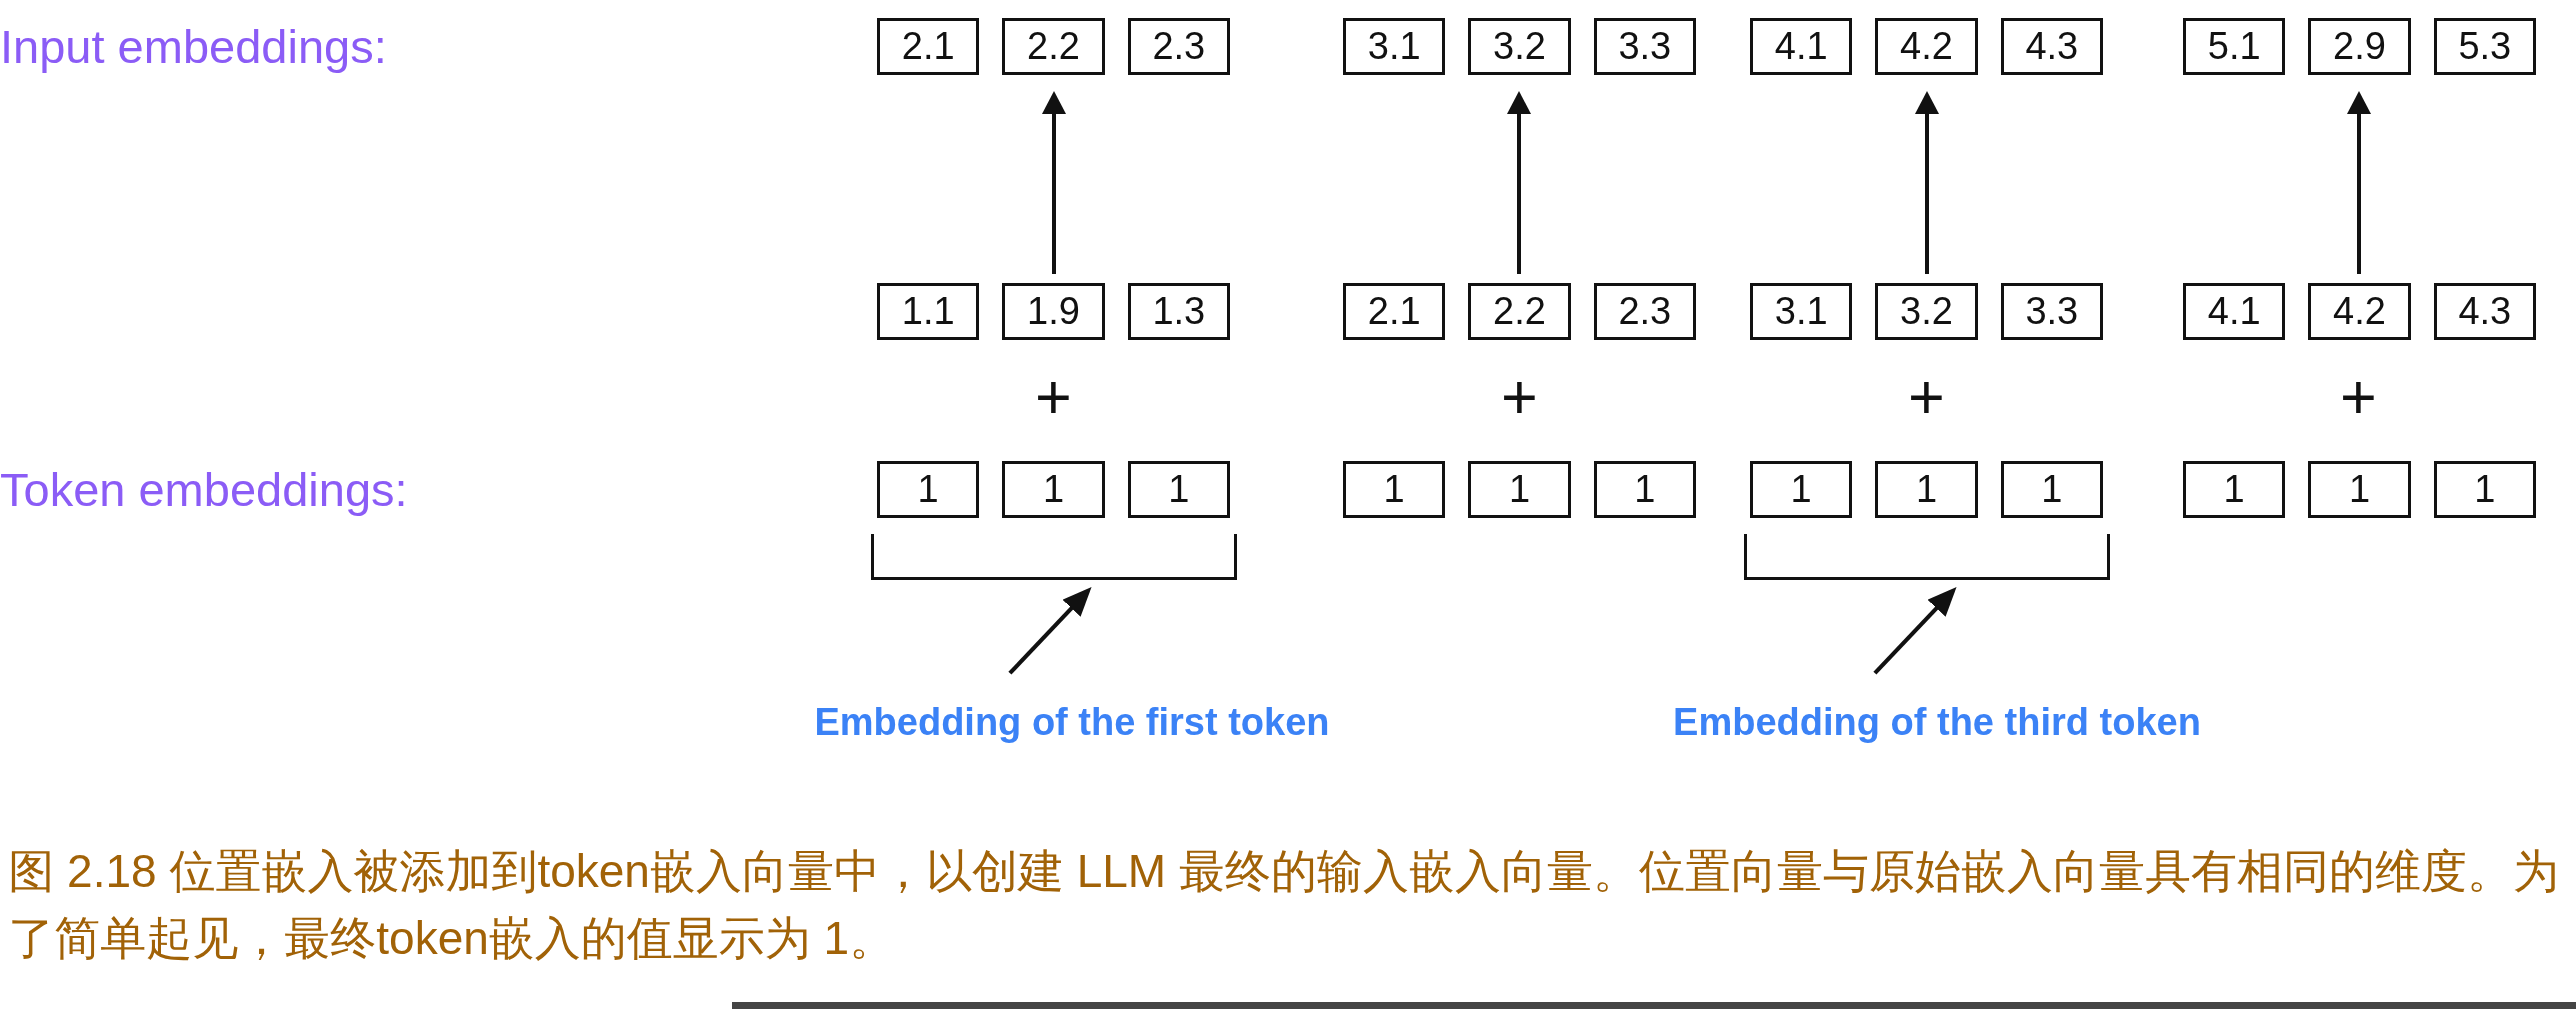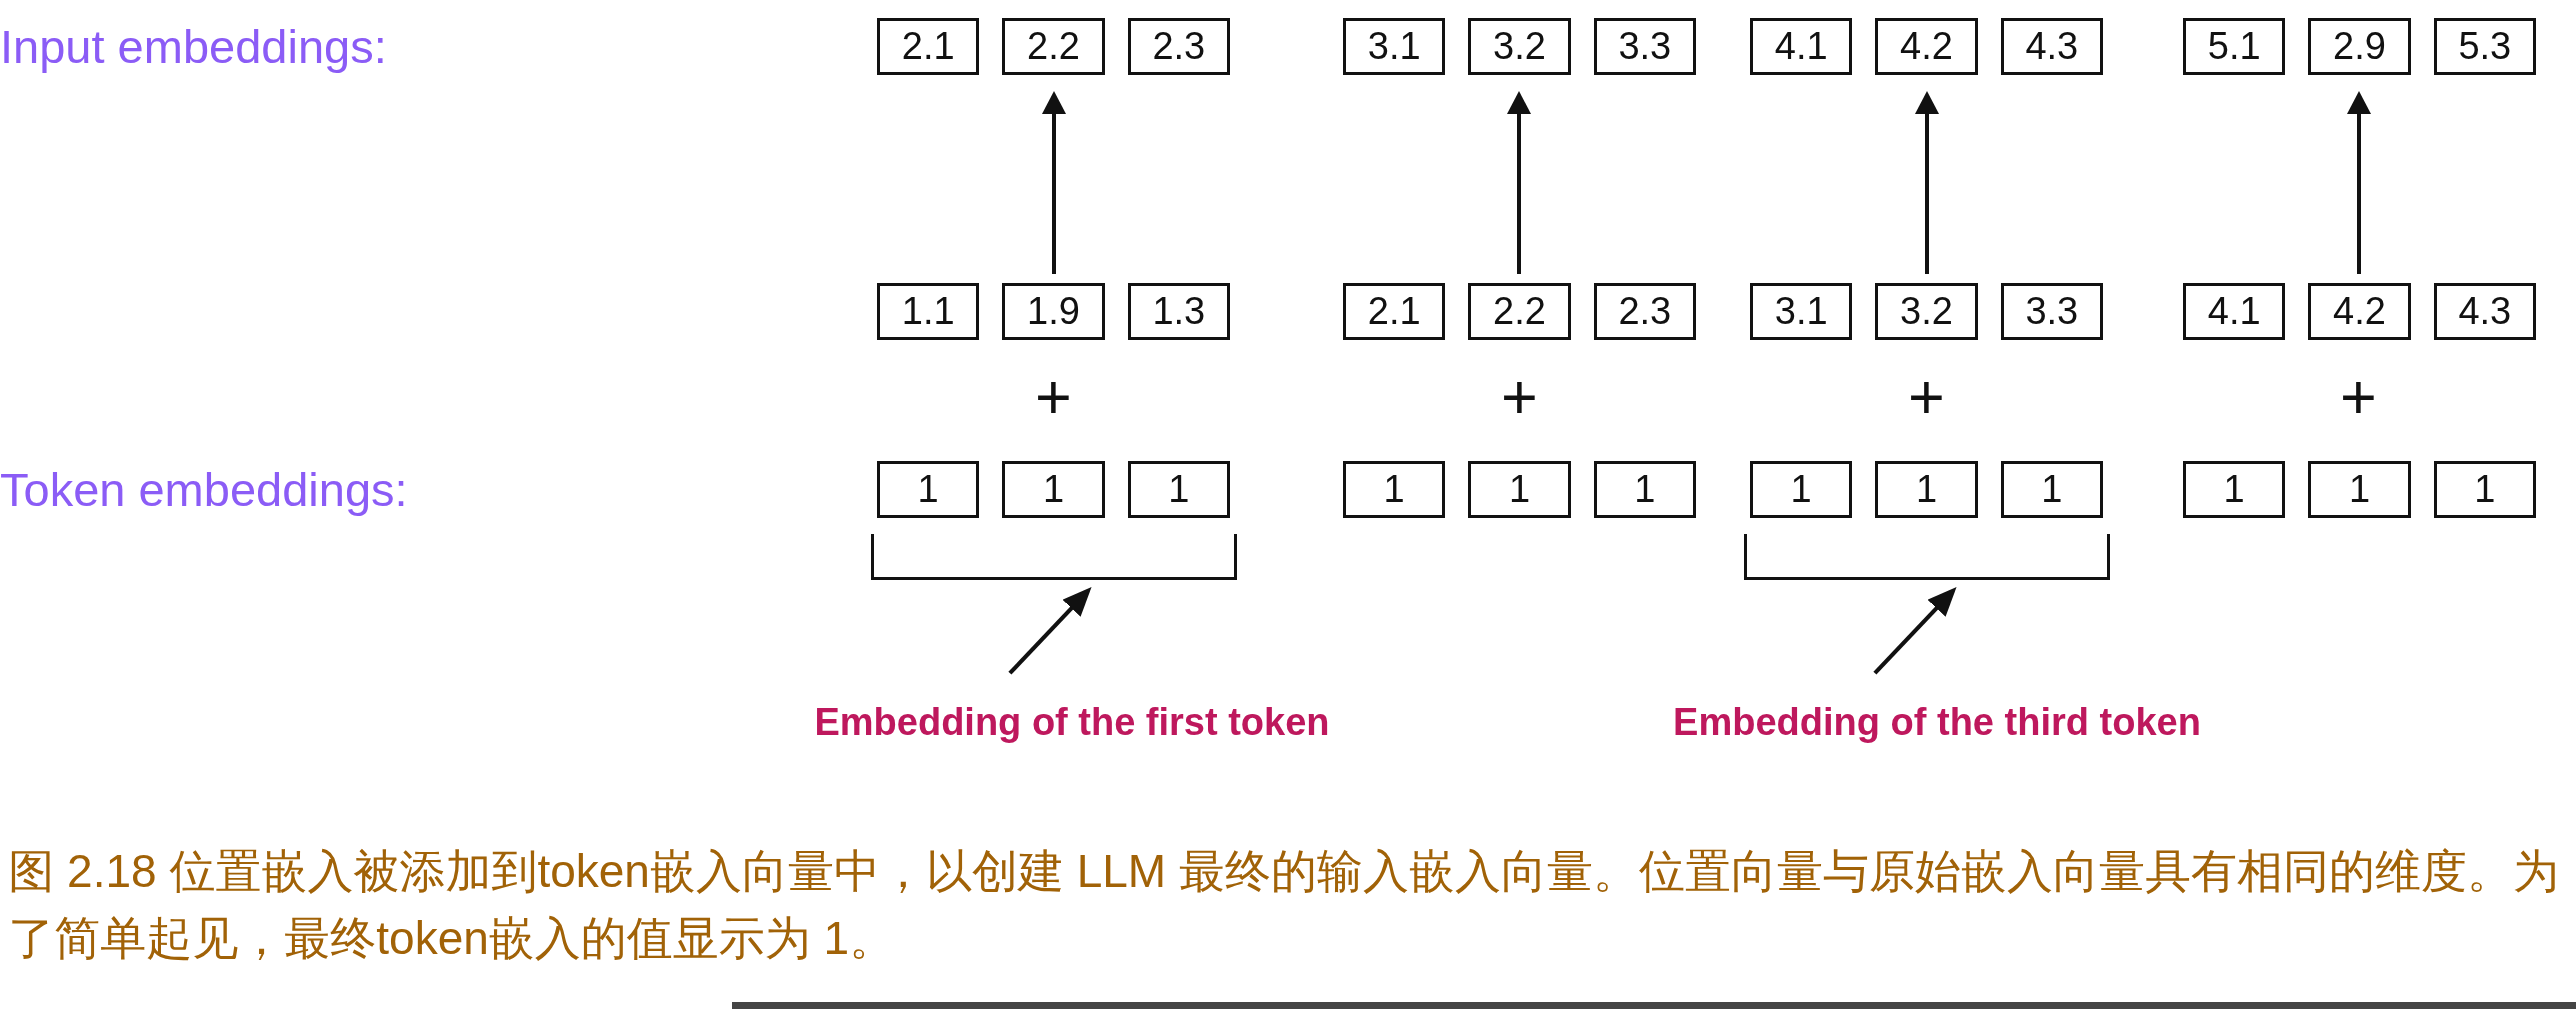--- a/index.html
+++ b/index.html
@@ -103,21 +103,21 @@
 
   .annotation {
     position: absolute;
     top: 697px;
     width: 748px;
     height: 50px;
     line-height: 50px;
     text-align: center;
     font-size: 38px;
     font-weight: 700;
-    color: #be185d;
+    color: #3b82f6;
     white-space: nowrap;
   }
 
   .caption {
     position: absolute;
     left: 8.3px;
     top: 838px;
     width: 2561px;
     font-size: 46px;
     line-height: 1.45;

